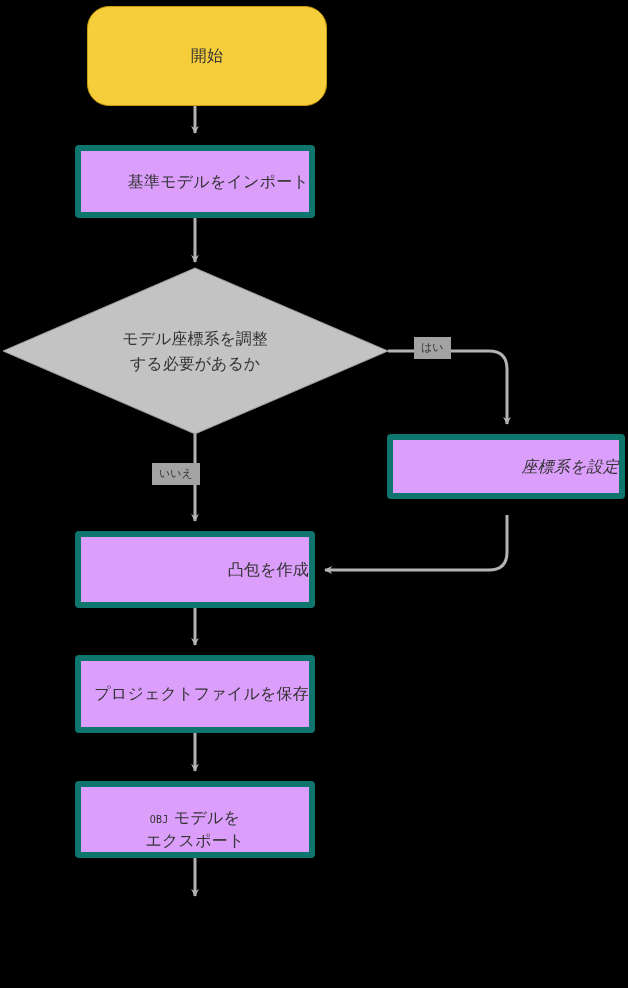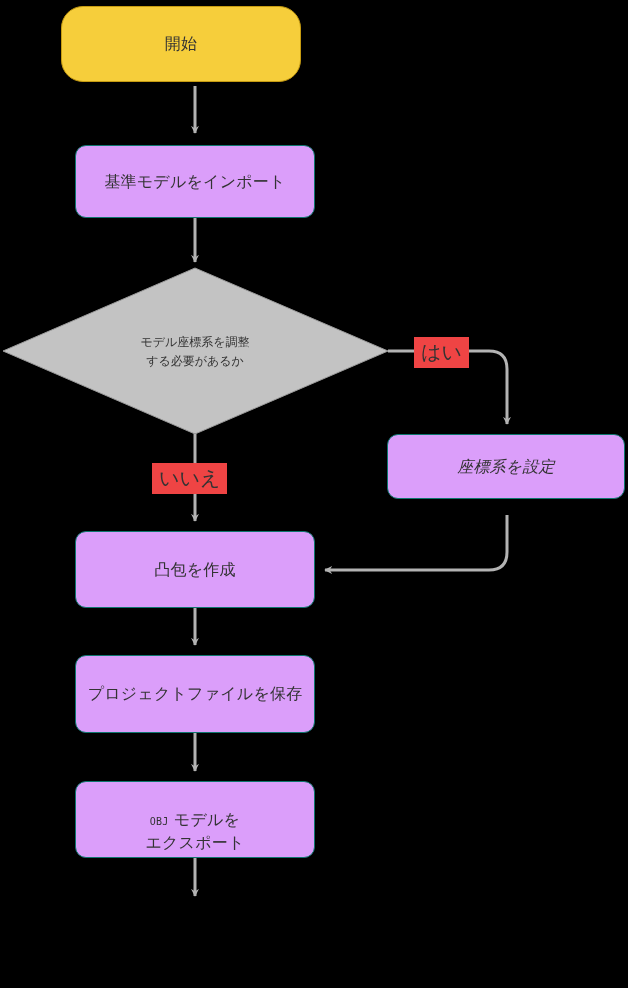--- a/index.html
+++ b/index.html
@@ -21,50 +21,51 @@
     justify-content:center;
     text-align:center;
     color:#333333;
     font-size:16px;
     line-height:1.45;
     white-space:pre-line;
     letter-spacing:0.2px;
   }
   .proc{
     background:#DB9EFA;
-    border:1px solid #0f766e;
-    border-radius:11px;
+    border:6px solid #0f766e;
+    border-radius:4px;
+    justify-content:flex-end;
   }
   .terminal-start{
     background:#F6CE3B;
     border:1px solid #C69B11;
     border-radius:22px;
   }
   .terminal-end{
     background:#FA9289;
     border:1px solid #C9564C;
     border-radius:22px;
   }
   .diamond-label{
     position:absolute;
     display:flex;
     align-items:center;
     justify-content:center;
     text-align:center;
     color:#333333;
-    font-size:12px;
+    font-size:16px;
     line-height:1.55;
     white-space:pre-line;
     pointer-events:none;
   }
   .edge-label{
     position:absolute;
-    background:#ef4444;
+    background:#a3a3a3;
     color:#333333;
-    font-size:20px;
+    font-size:11px;
     line-height:1;
     padding:5px 7px 6px 7px;
     white-space:nowrap;
   }
   .mono-line{
     font-family:"DejaVu Sans Mono","Liberation Mono",monospace;
     font-size:10px;
   }
   .mixed{
     display:block;
@@ -98,21 +99,21 @@
       <path d="M507,515 L507,552 Q507,570 489,570 L325,570" marker-end="url(#arrowfill)"></path>
 
       <line x1="195" y1="608" x2="195" y2="645" marker-end="url(#arrowfill)"></line>
 
       <line x1="195" y1="733" x2="195" y2="771" marker-end="url(#arrowfill)"></line>
 
       <line x1="195" y1="858" x2="195" y2="896" marker-end="url(#arrowfill)"></line>
     </g>
   </svg>
 
-  <div class="node terminal-start" style="left:61px; top:6px; width:240px; height:76px;">
+  <div class="node terminal-start" style="left:87px; top:6px; width:240px; height:100px;">
     <span>開始</span>
   </div>
 
   <div class="node proc" style="left:75px; top:145px; width:240px; height:73px;">
     <span>基準モデルをインポート</span>
   </div>
 
   <div class="diamond-label" style="left:55px; top:310px; width:280px; height:84px; flex-direction:column;">
     <span>モデル座標系を調整</span>
     <span>する必要があるか</span>

